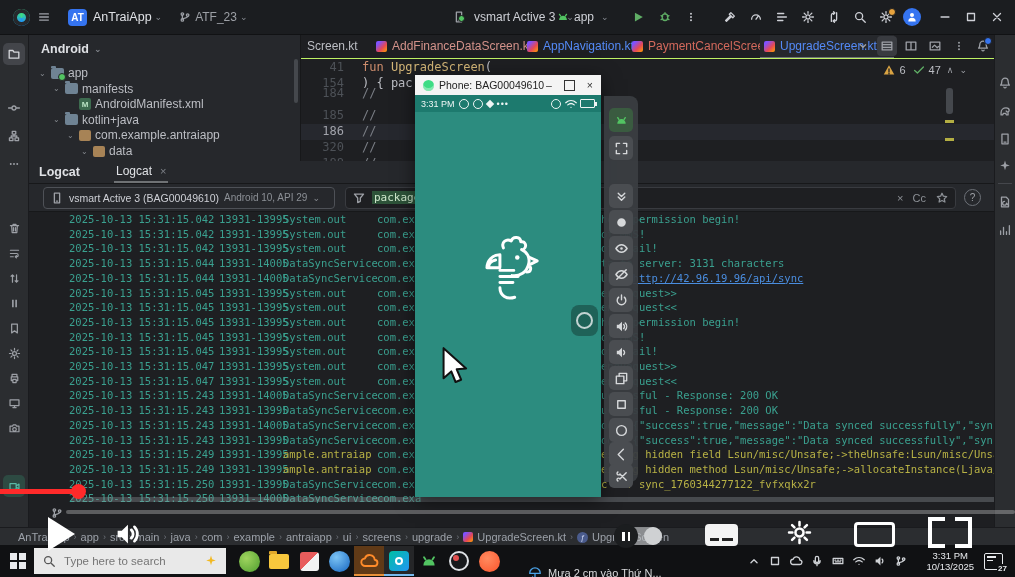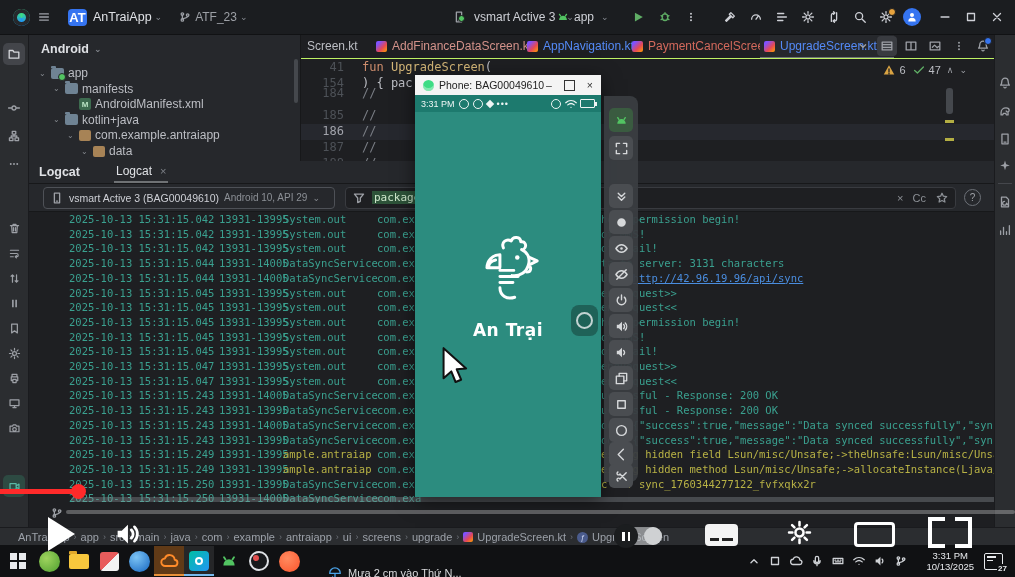--- a/index.html
+++ b/index.html
@@ -5,21 +5,21 @@
   html,body{margin:0;padding:0;background:#000;}
   .stage{position:relative;width:1015px;height:577px;overflow:hidden;background:#1e1f22;
          font-family:"Liberation Sans","DejaVu Sans",sans-serif;color:#bcbec4;}
   .abs{position:absolute;}
   .row{display:flex;align-items:center;}
   svg{display:block;}
   
   .titlebar{position:absolute;left:0;top:0;width:1015px;height:34px;background:#1b1d20;border-bottom:1px solid #111214;display:flex;align-items:center;z-index:2;}
   .tb-ico{color:#9da0a6;margin:0 7px;display:flex;align-items:center;}
   .as-logo{width:17px;height:17px;border-radius:50%;margin-left:13px;background:conic-gradient(#3ddc84,#2196f3,#3ddc84);box-shadow:inset 0 0 0 4px #26282c;}
-  .proj-badge{width:19px;height:17px;border-radius:4px;background:#3574f0;color:#fff;font-size:13px;font-weight:bold;display:flex;align-items:center;justify-content:center;margin:0 6px 0 10px;}
+  .proj-badge{width:19px;height:17px;border-radius:4px;background:#3574f0;color:#fff;font-size:10px;font-weight:bold;display:flex;align-items:center;justify-content:center;margin:0 6px 0 10px;}
   .tb-label{color:#dfe1e5;font-size:12.5px;margin-right:3px;}
   .tb-sub{color:#9da0a6;font-size:12px;margin-right:3px;}
   .chev{color:#868a91;font-size:9px;margin-right:8px;}
   .tb-right{position:absolute;right:0;top:0;height:34px;display:flex;align-items:center;}
   .tb-btn{width:24px;height:24px;display:flex;align-items:center;justify-content:center;color:#ced0d6;border-radius:4px;margin:0 1px;position:relative;}
   .green{color:#5fad65;}
   .dot-green{position:absolute;right:1px;bottom:2px;width:5px;height:5px;border-radius:50%;background:#52c462;border:1px solid #1b1d20;}
   .dot-orange{position:absolute;right:2px;top:3px;width:6px;height:6px;border-radius:50%;background:#e8a33d;border:1px solid #1b1d20;}
   .avatar{width:18px;height:18px;border-radius:50%;background:#3574f0;display:flex;align-items:center;justify-content:center;}
   
@@ -528,21 +528,21 @@
         </div>
         <div class="eline" style="top: 50px;">
           <span class="lnum">185</span>
           <span class="ecode"><span class="c-cm">//</span></span>
         </div>
         <div class="eline cur" style="top: 66px;">
           <span class="lnum">186</span>
           <span class="ecode"><span class="c-cm">//</span></span>
         </div>
         <div class="eline" style="top: 82px;">
-          <span class="lnum">187</span>
+          <span class="lnum">320</span>
           <span class="ecode"><span class="c-cm">//</span></span>
         </div>
         <div class="eline" style="top: 98px;">
           <span class="lnum">188</span>
           <span class="ecode"><span class="c-cm">//</span></span>
         </div>
       </div>
     <div class="inspect">
       <span class="row" style="gap:3px;">
           <span>
@@ -791,21 +791,20 @@
       <svg width="78" height="82" viewBox="0 0 90 94" style="position:absolute;left:52px;top:120px;" fill="none" stroke="#fff" stroke-width="3.4" stroke-linecap="round" stroke-linejoin="round">
         <path d="M42 18c-3-7 4-11 9-8 2-6 11-5 11 1 5-1 8 5 3 9"></path>
         <path d="M63 20c7 3 10 10 8 17-2 9-10 14-19 13"></path>
         <circle cx="58" cy="29" r="2.6" fill="#fff" stroke="none"></circle>
         <path d="M72 29l9 4-8 4"></path>
         <path d="M71 39c4 1 3 7-2 7"></path>
         <path d="M38 26v14M38 26c-9 0-15 7-15 15h15M33 32c-5 1-8 4-8 8"></path>
         <path d="M38 44h16M38 51h21M38 58h15"></path>
         <path d="M38 64c0 9 8 14 17 11"></path>
       </svg>
-      <div class="ph-appname">An Trại</div>
       <div class="assist">
           <div class="assist-ring"></div>
         </div>
     </div>
   </div>
 
   <div class="scrcpy">
       <div id="scrcpy-btns">
         <span class="sc-btn green" style="top: 12px;">
           <svg viewBox="0 0 16 16" width="15" height="15">
@@ -945,20 +944,33 @@
       </div>
   </div>
 
   <div class="taskbar">
     <div class="win-logo">
         <i></i>
         <i></i>
         <i></i>
         <i></i>
       </div>
+    <div class="searchbox">
+      <span style="color:#555;">
+          <svg viewBox="0 0 16 16" width="14" height="14">
+            <path d="M7 3a4 4 0 110 8 4 4 0 010-8zM10.2 10.2L14 14" fill="none" stroke="currentColor" stroke-width="1.5" stroke-linecap="round" stroke-linejoin="round"></path>
+          </svg>
+        </span>
+      <input placeholder="Type here to search" style="">
+      <span class="spark">
+          <svg viewBox="0 0 16 16" width="14" height="14">
+            <path d="M8 1.8l1.3 4.2 4.2 1.3-4.2 1.3L8 12.8 6.7 8.6 2.5 7.3l4.2-1.3z" fill="currentColor" stroke="none"></path>
+          </svg>
+        </span>
+    </div>
     <div class="tb-apps" id="tb-apps">
         <div class="appico">
           <span class="a-circle a-ld"></span>
         </div>
         <div class="appico">
           <span class="a-folder"></span>
         </div>
         <div class="appico">
           <span class="a-paint"></span>
         </div>

